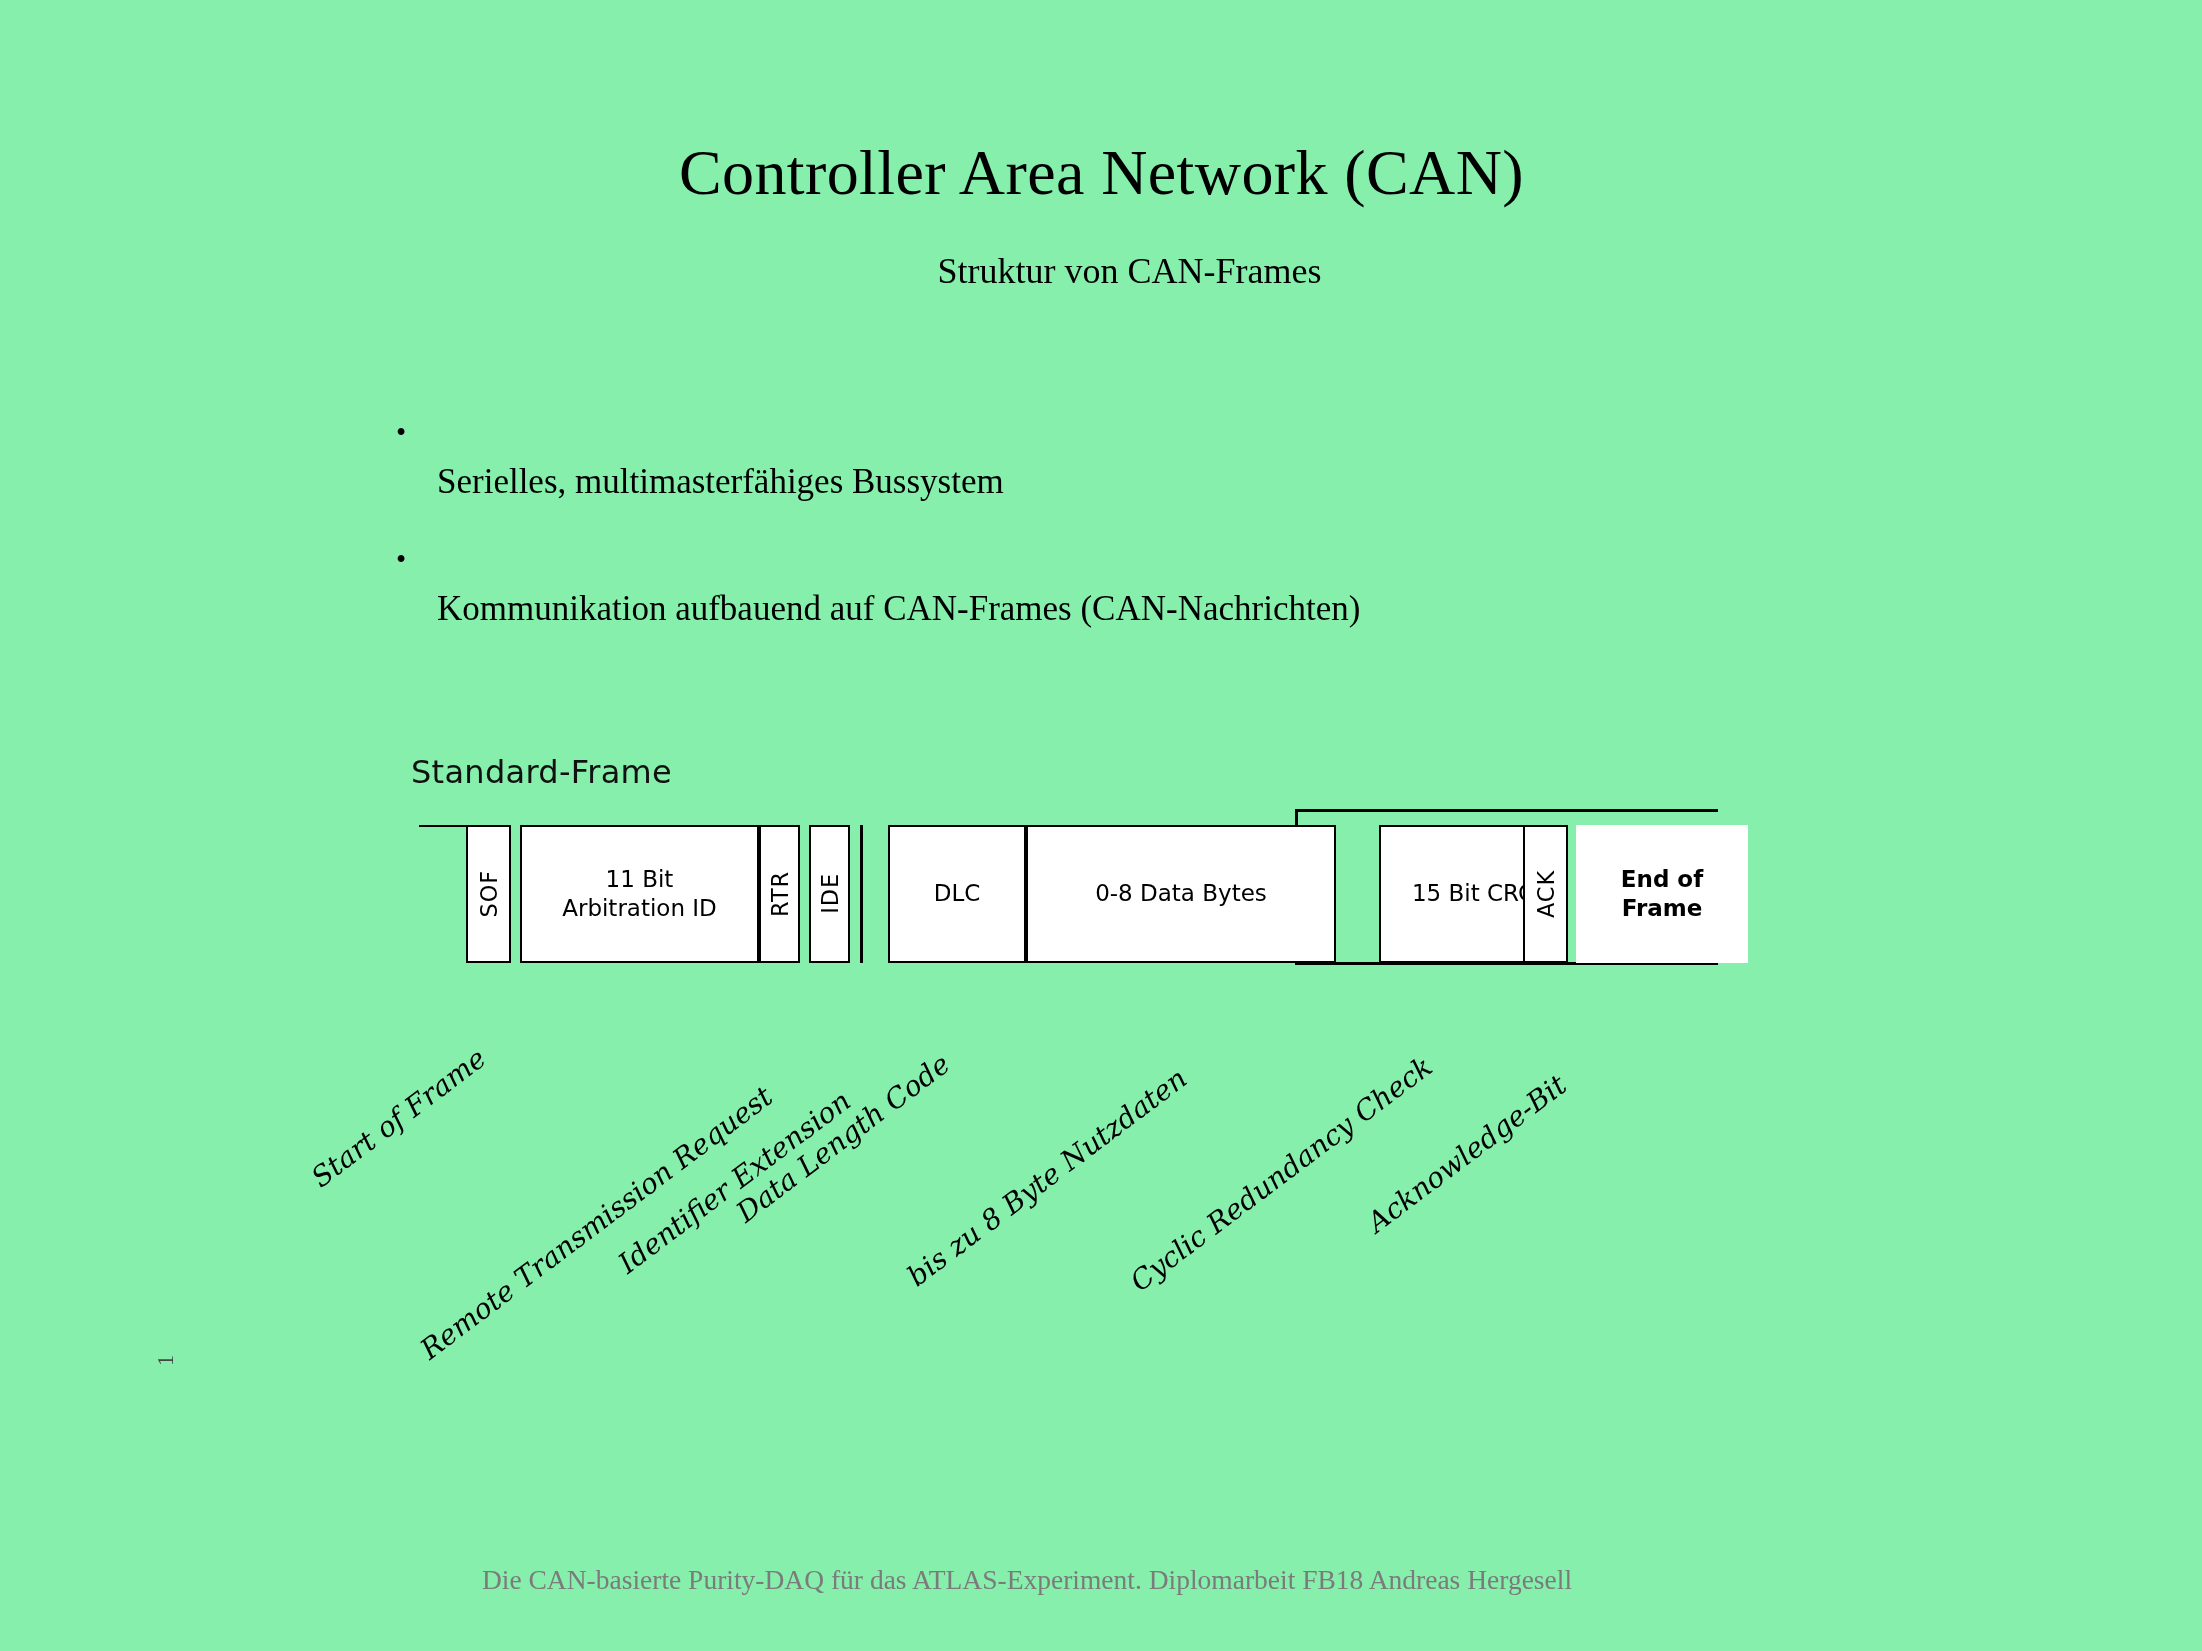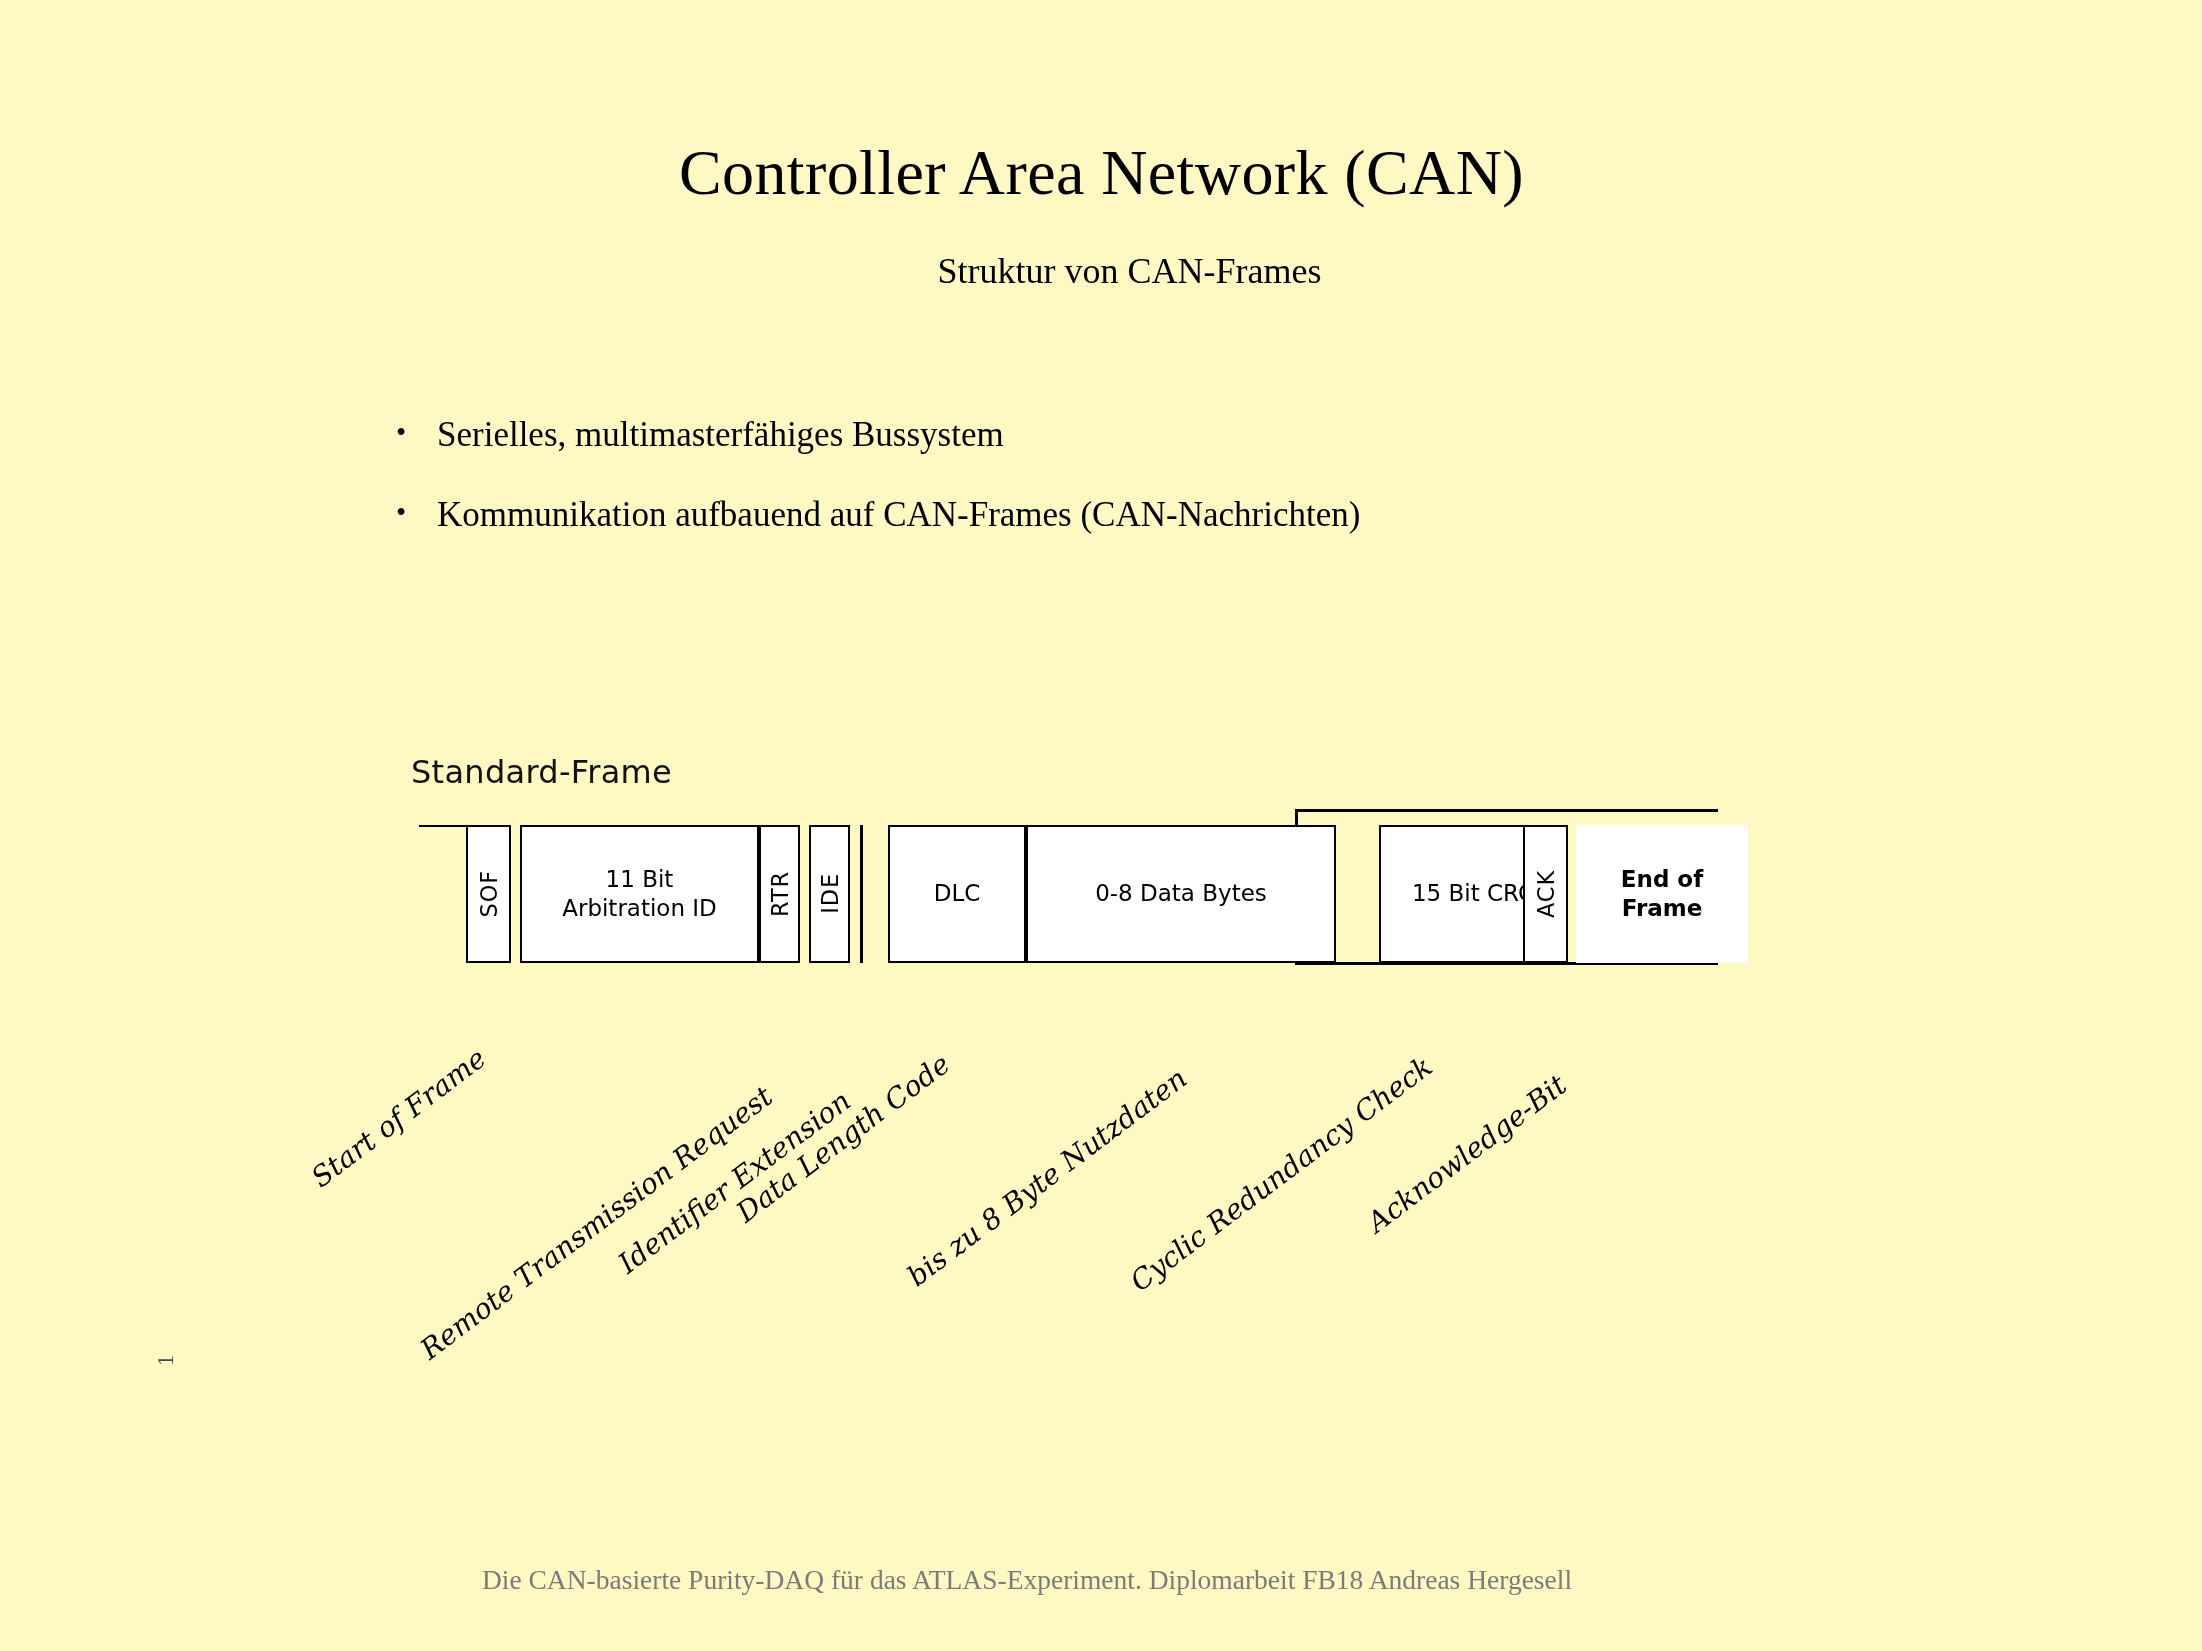--- a/index.html
+++ b/index.html
@@ -12,21 +12,21 @@
     height: 1652px;
     position: relative;
     font-family: "Liberation Serif", serif;
     color: #000000;
     overflow: hidden;
   }
 
   .slide {
     position: absolute;
     inset: 0;
-    background: #fef9c3;
+    background: #86efac;
   }
 
   
   .title {
     position: absolute;
     top: 138px;
     left: 0;
     width: 2203px;
     text-align: center;
     font-size: 64px;
@@ -56,21 +56,21 @@
     margin-bottom: 36px;
     font-size: 35px;
     line-height: 1.25;
   }
   .bullet-dot {
     width: 41px;
     flex: 0 0 41px;
     font-size: 29px;
     line-height: 1.35;
   }
-  .bullet-text { flex: 1 1 auto; }
+  .bullet-text { flex: 1 1 auto; margin-top: 47px; }
 
   
   .figure {
     position: absolute;
     left: 0;
     top: 714px;
     width: 2203px;
     height: 723px;
   }
   .fig-caption {

